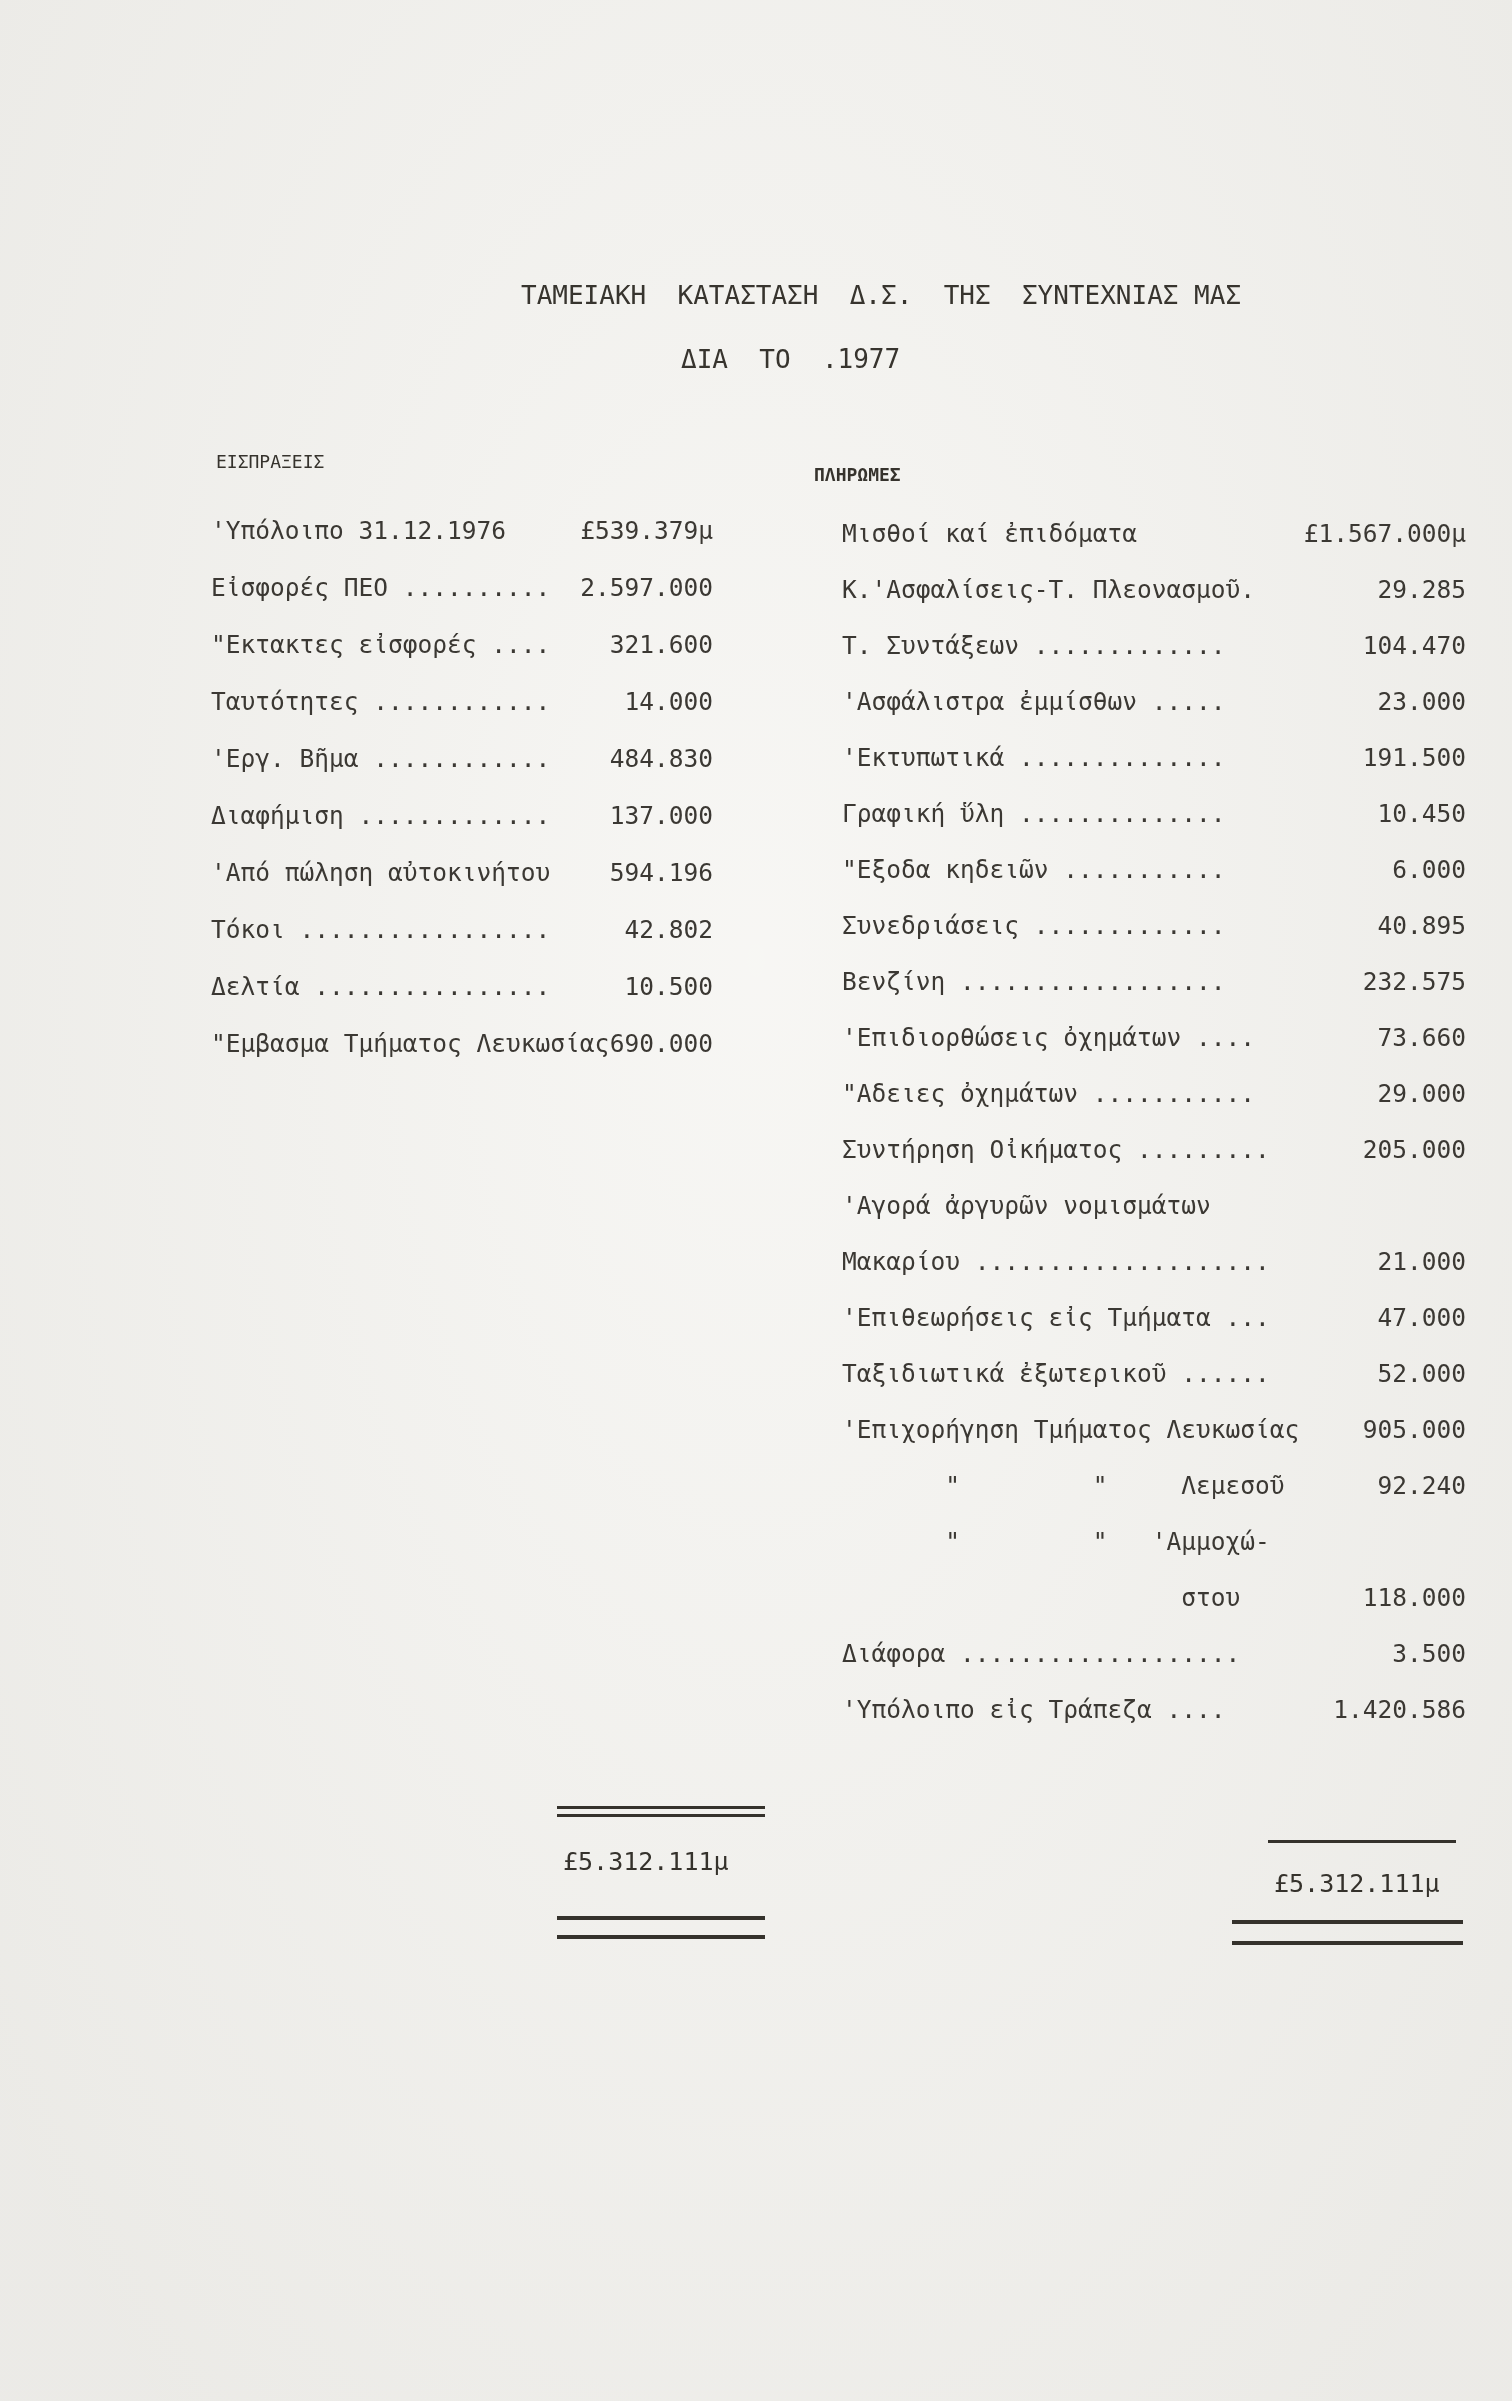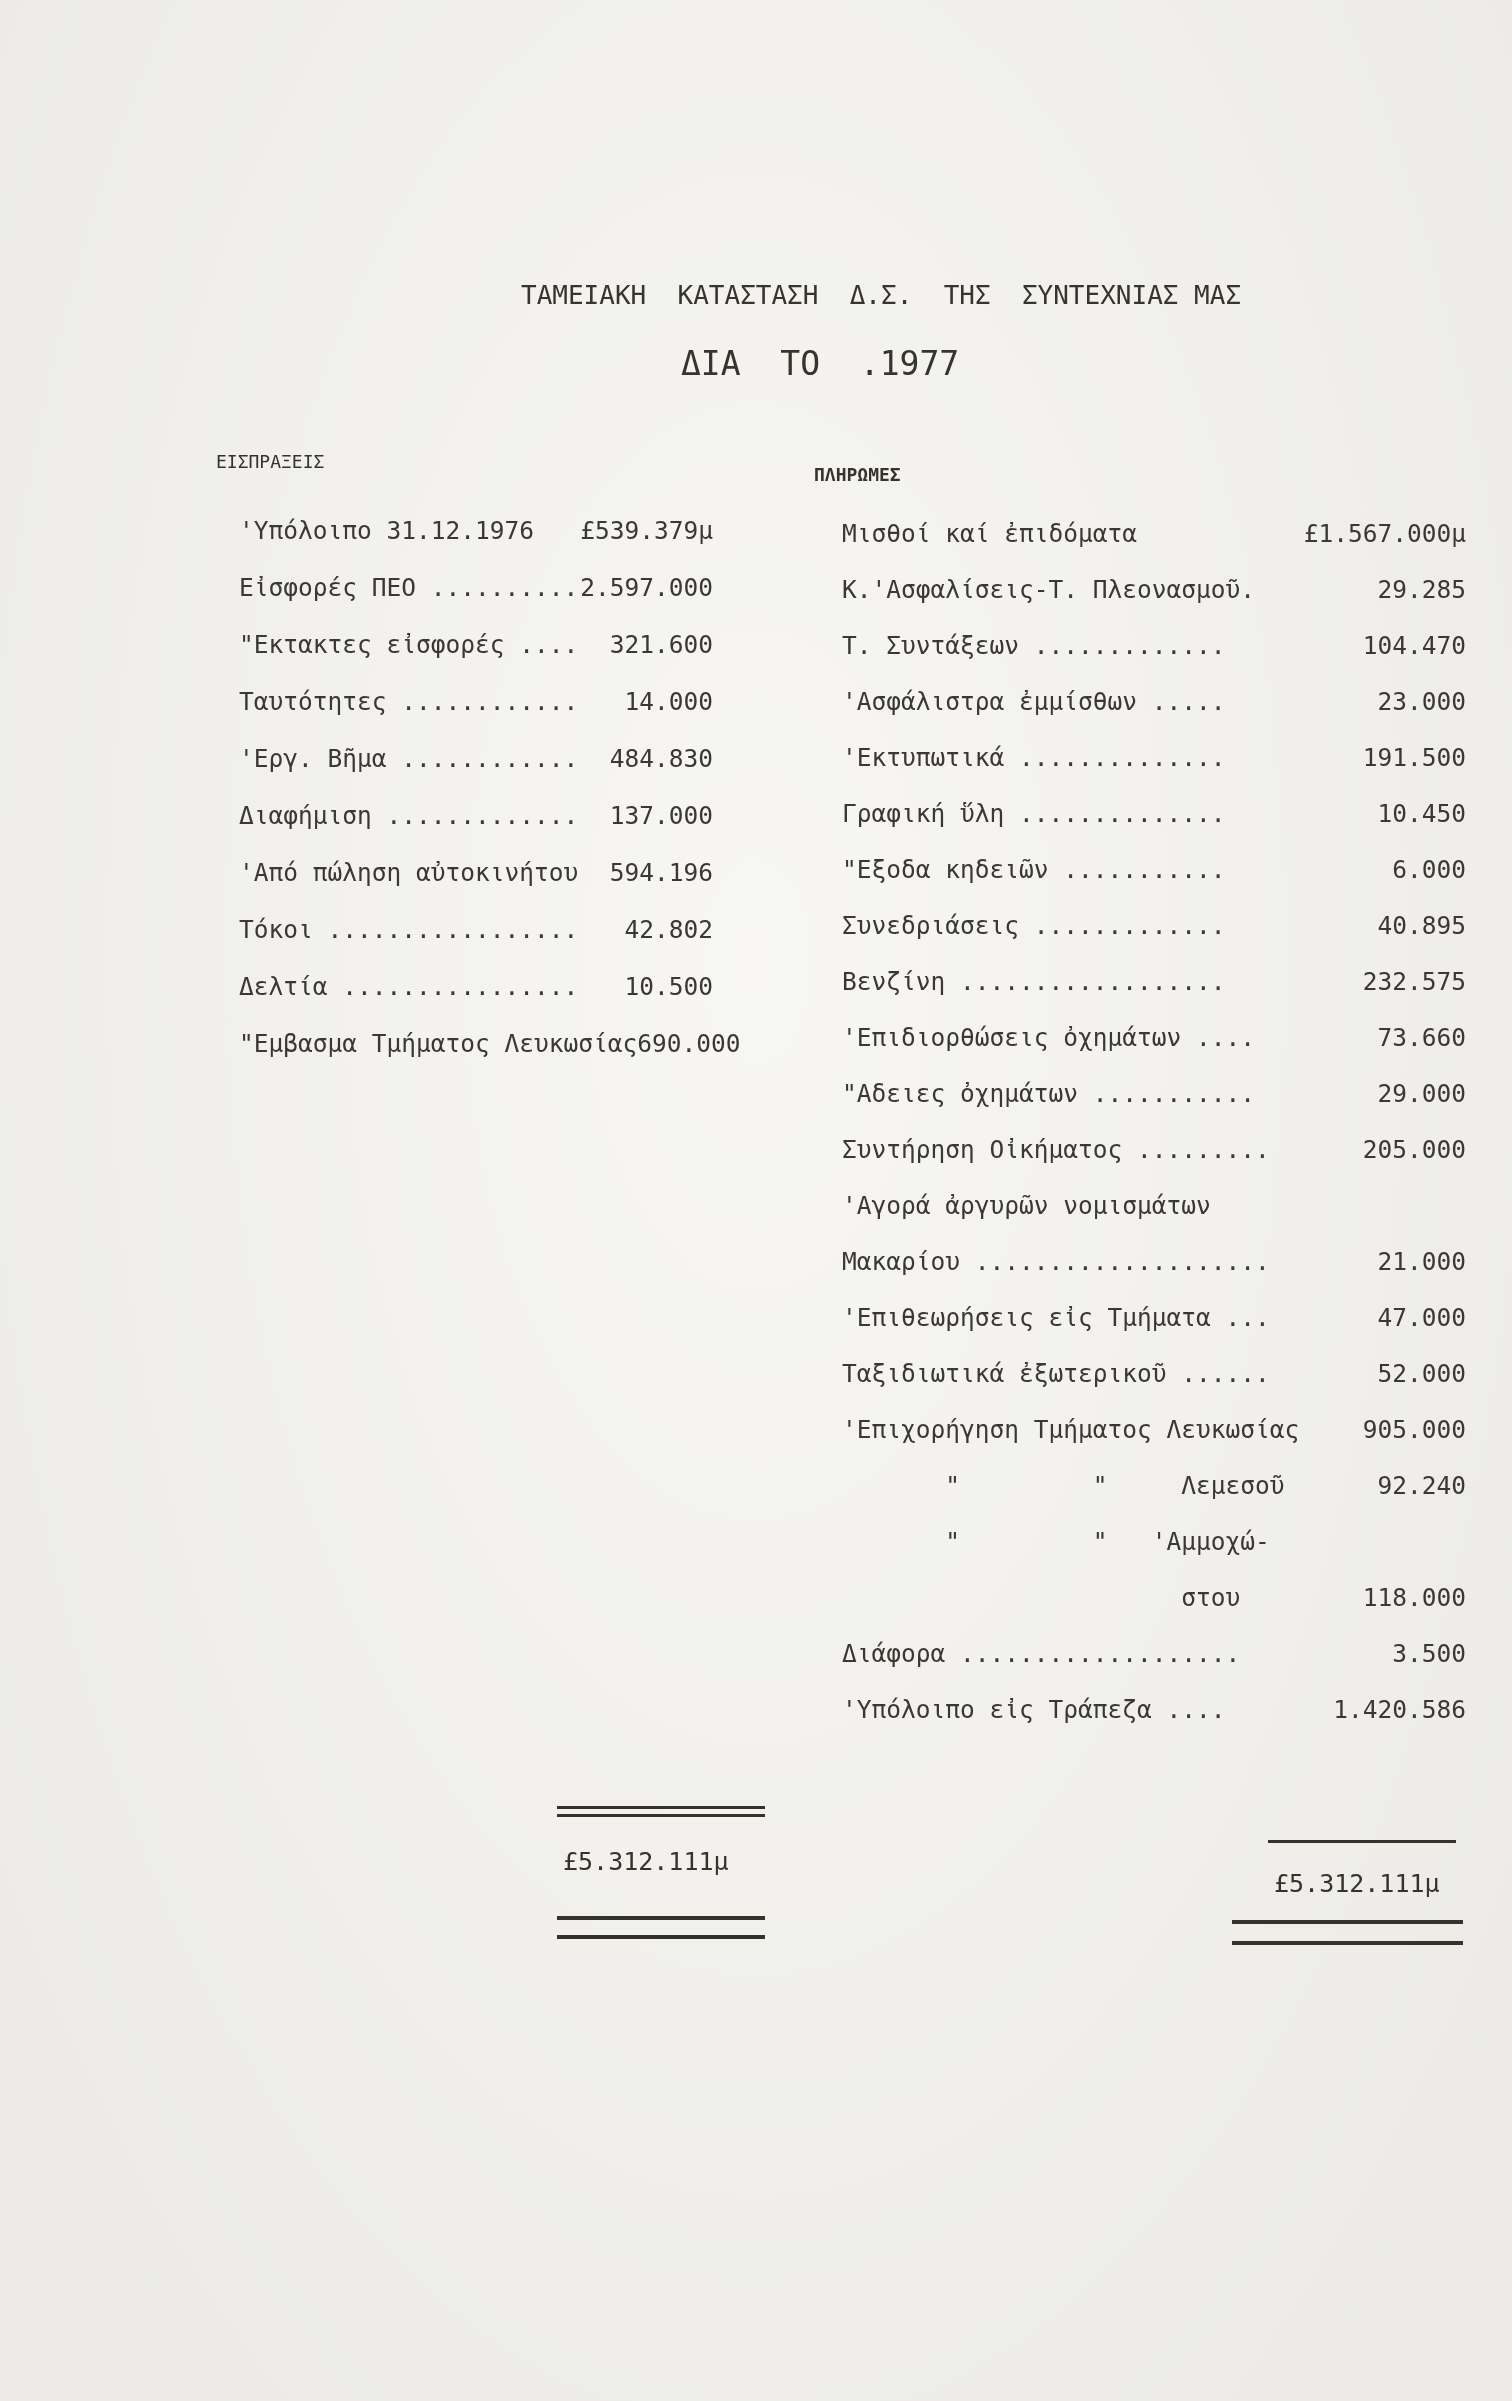--- a/index.html
+++ b/index.html
@@ -27,21 +27,21 @@
     left: 521px;
     top: 280px;
     font-size: 26px;
     white-space: pre;
     color: #37342e;
   }
   .title2 {
     position: absolute;
     left: 681px;
     top: 344px;
-    font-size: 33px;
+    font-size: 26px;
     white-space: pre;
     color: #37342e;
   }
   .heading {
     position: absolute;
     font-size: 18px;
     white-space: pre;
     color: #36332d;
   }
   #receipts-heading { left: 216px; top: 451px; }
@@ -53,21 +53,21 @@
   }
   #receipts-rows { left: 211px; top: 502px; width: 502px; }
   #payments-rows { left: 842px; top: 505px; width: 624px; }
   .row {
     display: flex;
     justify-content: space-between;
     align-items: center;
     font-size: 24.5px;
     white-space: pre;
   }
-  #receipts-rows .row { height: 57px; margin-left: 28px; }
+  #receipts-rows .row { height: 57px; }
   #payments-rows .row { height: 56px; }
   .row .label { white-space: pre; }
   .row .amount { white-space: pre; }
   .rule {
     position: absolute;
     background: #35322c;
   }
   #receipts-rule-top-a   { left: 557px;  top: 1806px; width: 208px; height: 3.1px; }
   #receipts-rule-top-b   { left: 557px;  top: 1814px; width: 208px; height: 3.1px; }
   #receipts-rule-bottom-a{ left: 557px;  top: 1916px; width: 208px; height: 3.8px; }

